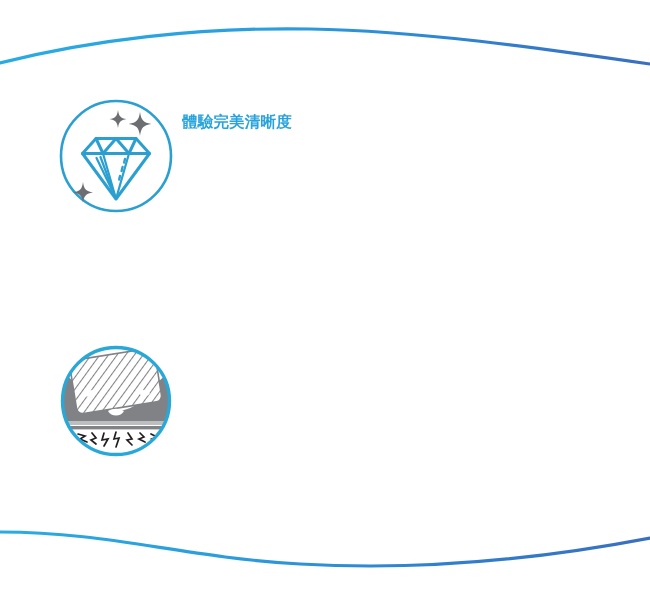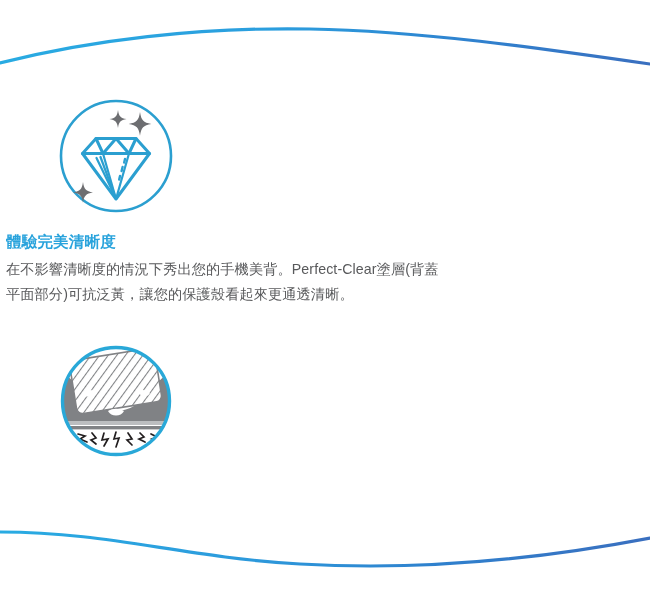--- a/index.html
+++ b/index.html
@@ -29,21 +29,20 @@
   }
   #wave-top  { top: 0;   height: 100px; }
   #wave-bottom { top: 505px; height: 95px; }
 
   .feature {
     position: absolute;
     left: 0;
     width: 650px;
     display: flex;
     align-items: flex-start;
-    flex-direction: column;
   }
   #feature-clarity { top: 96px; }
   #feature-shock   { top: 341px; }
 
   .feature-icon {
     width: 120px;
     min-width: 120px;
     margin-left: 56px;
     height: 120px;
     position: relative;
@@ -127,21 +126,20 @@
         <g fill="#6d6e71">
           <path d="M62,14 C62.9,20.3 64.6,22.1 70.6,23.1 C64.6,24.1 62.9,25.9 62,32.1 C61.1,25.9 59.4,24.1 53.4,23.1 C59.4,22.1 61.1,20.3 62,14 Z"></path>
           <path d="M84,16 C85.2,24.3 87.4,26.6 95.3,27.9 C87.4,29.2 85.2,31.5 84,39.8 C82.8,31.5 80.6,29.2 72.7,27.9 C80.6,26.6 82.8,24.3 84,16 Z"></path>
           <path d="M27,86 C28,93.3 30,95.3 37,96.4 C30,97.5 28,99.5 27,106.8 C26,99.5 24,97.5 17,96.4 C24,95.3 26,93.3 27,86 Z"></path>
         </g>
       </svg>
     </div>
 
     <div class="feature-text">
       <h3 class="feature-heading">體驗完美清晰度</h3>
-      <p class="feature-body">在不影響清晰度的情況下秀出您的手機美背。Perfect-Clear塗層(背蓋平面部分)可抗泛黃，讓您的保護殼看起來更通透清晰。</p>
     </div>
   </div>
 
   <div class="feature" id="feature-shock">
 
     <div class="feature-icon">
       <svg width="120" height="120" viewBox="0 0 120 120" xmlns="http://www.w3.org/2000/svg">
         <defs>
           <clipPath id="circClip">
             <circle cx="60" cy="60" r="53.5"></circle>

